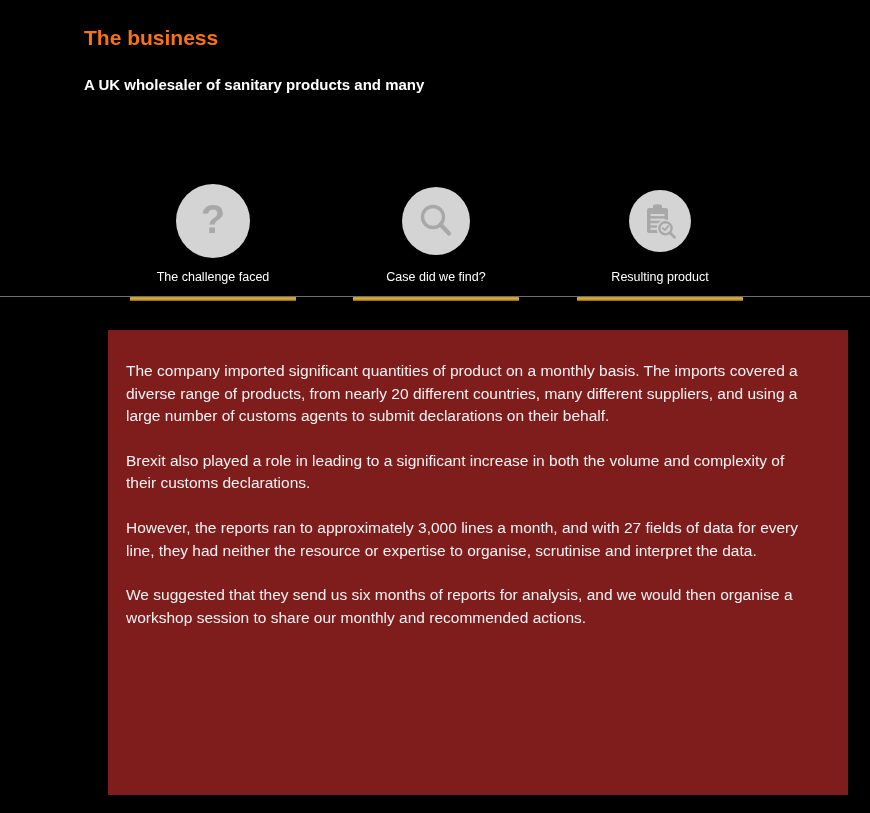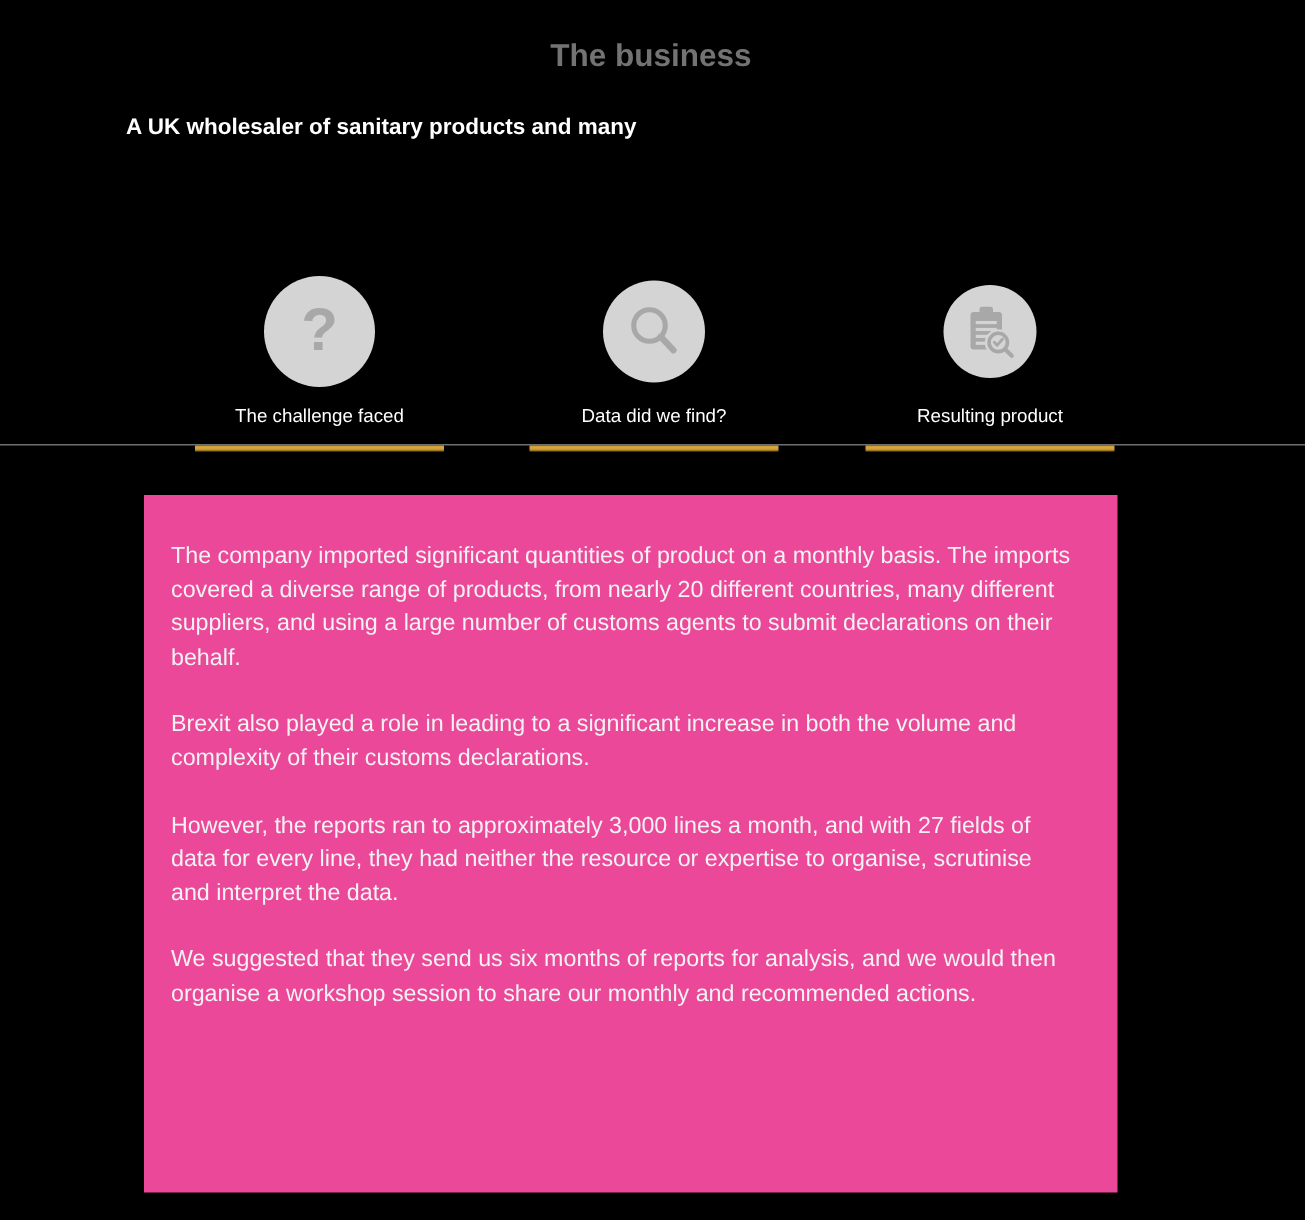--- a/index.html
+++ b/index.html
@@ -31,24 +31,23 @@
     font-size: 27px;
     font-weight: bold;
     color: #ffffff;
     letter-spacing: -0.2px;
     line-height: 34px;
   }
 
   .page-subtitle {
     font-size: 21px;
     font-weight: bold;
-    color: #737373;
+    color: #f97316;
     line-height: 28px;
     margin-top: 6px;
-    text-align: center;
   }
 
   .page-tagline {
     font-size: 15px;
     font-weight: bold;
     color: #ffffff;
     line-height: 20px;
     margin-top: 23px;
   }
 
@@ -99,25 +98,25 @@
     left: 0;
     top: 296px;
     width: 870px;
     height: 1px;
     background: #6e6e6e;
   }
 
   
   .content-panel {
     position: absolute;
-    left: 96px;
+    left: 108px;
     top: 330px;
-    width: 649px;
+    width: 740px;
     height: 465px;
-    background: #ec4899;
+    background: #7f1d1d;
     padding: 30px 30px 0 18px;
   }
 
   .para {
     font-size: 15.5px;
     line-height: 22.6px;
     color: #f2f2f2;
     margin: 0 0 22px 0;
   }
   .para:last-child { margin-bottom: 0; }
@@ -150,21 +149,21 @@
 
     <div class="nav-item" style="left:353px; width:166px;">
       <div class="nav-circle" style="width:68px; height:68px; margin-top:17px;">
         <span>
           <svg class="icon-svg" width="38" height="38" viewBox="0 0 38 38" aria-hidden="true">
             <circle cx="16" cy="15" r="10.5" fill="none" stroke="#a8a8a8" stroke-width="3.4"></circle>
             <line x1="23.5" y1="22.5" x2="32" y2="31.5" stroke="#a8a8a8" stroke-width="4.2" stroke-linecap="round"></line>
           </svg>
         </span>
       </div>
-      <div class="nav-label" style="margin-top:15px;">Data did we find?</div>
+      <div class="nav-label" style="margin-top:15px;">Case did we find?</div>
     </div>
     <div class="nav-underline" style="left:353px; top:126px; width:166px;"></div>
 
     <div class="nav-item" style="left:577px; width:166px;">
       <div class="nav-circle" style="width:62px; height:62px; margin-top:20px;">
         <span>
           <svg class="icon-svg" width="34" height="36" viewBox="0 0 34 36" aria-hidden="true">
 
             <rect x="4" y="5" width="21" height="25" rx="2.2" fill="#a8a8a8"></rect>
 

